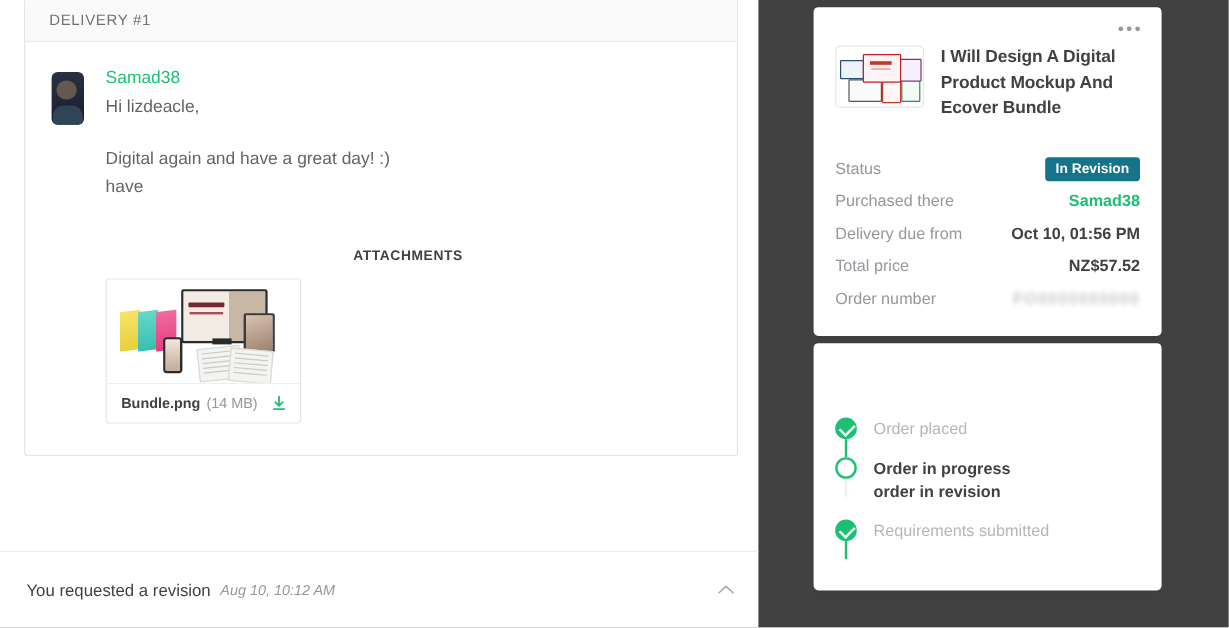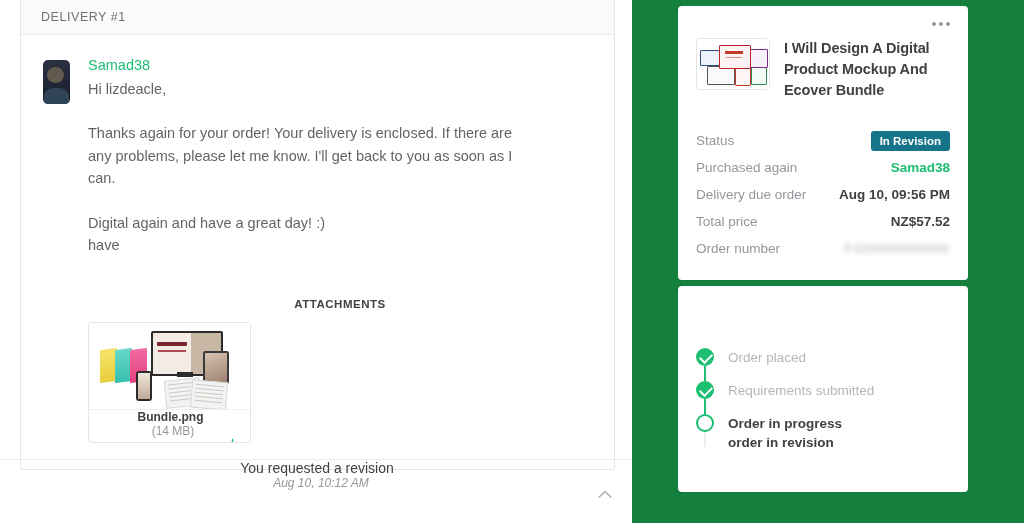--- a/index.html
+++ b/index.html
@@ -10,21 +10,21 @@
     height: 523px;
     overflow: hidden;
     font-family: "Liberation Sans", sans-serif;
     -webkit-font-smoothing: antialiased;
   }
 
   #root {
     position: relative;
     width: 1024px;
     height: 523px;
-    background: #15803d;
+    background: #404040;
     text-decoration: underline;
   }
 
   
   .left-col {
     position: absolute;
     left: 0;
     top: 0;
     width: 632px;
     height: 523px;
@@ -205,21 +205,20 @@
     box-shadow: 0 4px 0 #c9c9c6, 0 8px 0 #c9c9c6, 0 12px 0 #c9c9c6, 0 16px 0 #c9c9c6;
   }
 
   .attach-foot {
     height: 33px;
     border-top: 1px solid #efefef;
     display: flex;
     align-items: center;
     padding: 0 10px 0 12px;
     box-sizing: border-box;
-    flex-direction: column;
   }
   .attach-fname {
     font-size: 12px;
     font-weight: bold;
     color: #404145;
     white-space: nowrap;
   }
   .attach-fsize {
     font-size: 12px;
     color: #95979d;
@@ -238,21 +237,20 @@
     position: absolute;
     left: 0;
     top: 459px;
     width: 632px;
     height: 64px;
     border-top: 1px solid #eceded;
     box-sizing: border-box;
     display: flex;
     align-items: center;
     padding: 0 20px 0 22px;
-    flex-direction: column;
   }
   .rev-title {
     font-size: 14px;
     color: #404145;
     font-weight: 400;
   }
   .rev-time {
     font-size: 12px;
     color: #95979d;
     font-style: italic;
@@ -437,21 +435,20 @@
 
         <div class="msg-row">
 
           <div class="avatar"></div>
 
           <div class="msg-col">
             <div class="sender-name">Samad38</div>
 
             <div class="msg-greeting">Hi lizdeacle,</div>
 
-            <div class="msg-para">Thanks again for your order! Your delivery is enclosed. If there are any problems, please let me know. I'll get back to you as soon as I can.</div>
 
             <div class="msg-para tight">Digital again and have a great day! :)</div>
 
             <div class="msg-sign">have</div>
 
             <div class="attach-label">ATTACHMENTS</div>
 
             <div class="attach-card">
               <div class="attach-thumb">
                 <div class="t-book1"></div>
@@ -530,27 +527,27 @@
       </div>
 
       <div class="detail-list">
 
         <div class="detail-row">
           <span class="detail-label">Status</span>
           <span class="badge">In Revision</span>
         </div>
 
         <div class="detail-row">
-          <span class="detail-label">Purchased again</span>
+          <span class="detail-label">Purchased there</span>
           <span class="detail-value green">Samad38</span>
         </div>
 
         <div class="detail-row">
-          <span class="detail-label">Delivery due order</span>
-          <span class="detail-value">Aug 10, 09:56 PM</span>
+          <span class="detail-label">Delivery due from</span>
+          <span class="detail-value">Oct 10, 01:56 PM</span>
         </div>
 
         <div class="detail-row">
           <span class="detail-label">Total price</span>
           <span class="detail-value">NZ$57.52</span>
         </div>
 
         <div class="detail-row">
           <span class="detail-label">Order number</span>
           <span class="detail-value blurred">FO0000000000</span>
@@ -563,43 +560,43 @@
       <div class="tl">
 
         <div class="tl-item">
           <div class="tl-marker">
             <div class="dot done">
               <div class="check"></div>
             </div>
             <div class="tl-line green"></div>
           </div>
           <div class="tl-text muted">Order placed</div>
-        </div>
-
-        <div class="tl-item">
-          <div class="tl-marker">
-            <div class="dot done">
-              <div class="check"></div>
-            </div>
-            <div class="tl-line green"></div>
-          </div>
-          <div class="tl-text muted">Requirements submitted</div>
         </div>
 
         <div class="tl-item" style="min-height:52px">
           <div class="tl-marker">
             <div class="dot current"></div>
             <div class="tl-line grey"></div>
           </div>
           <div>
             <div class="tl-text active">Order in progress</div>
             <div class="tl-sub">order in revision</div>
           </div>
         </div>
 
+        <div class="tl-item">
+          <div class="tl-marker">
+            <div class="dot done">
+              <div class="check"></div>
+            </div>
+            <div class="tl-line green"></div>
+          </div>
+          <div class="tl-text muted">Requirements submitted</div>
+        </div>
+
 
 
       </div>
     </div>
 
   </div>
 
 </div>
 
 </body></html>

